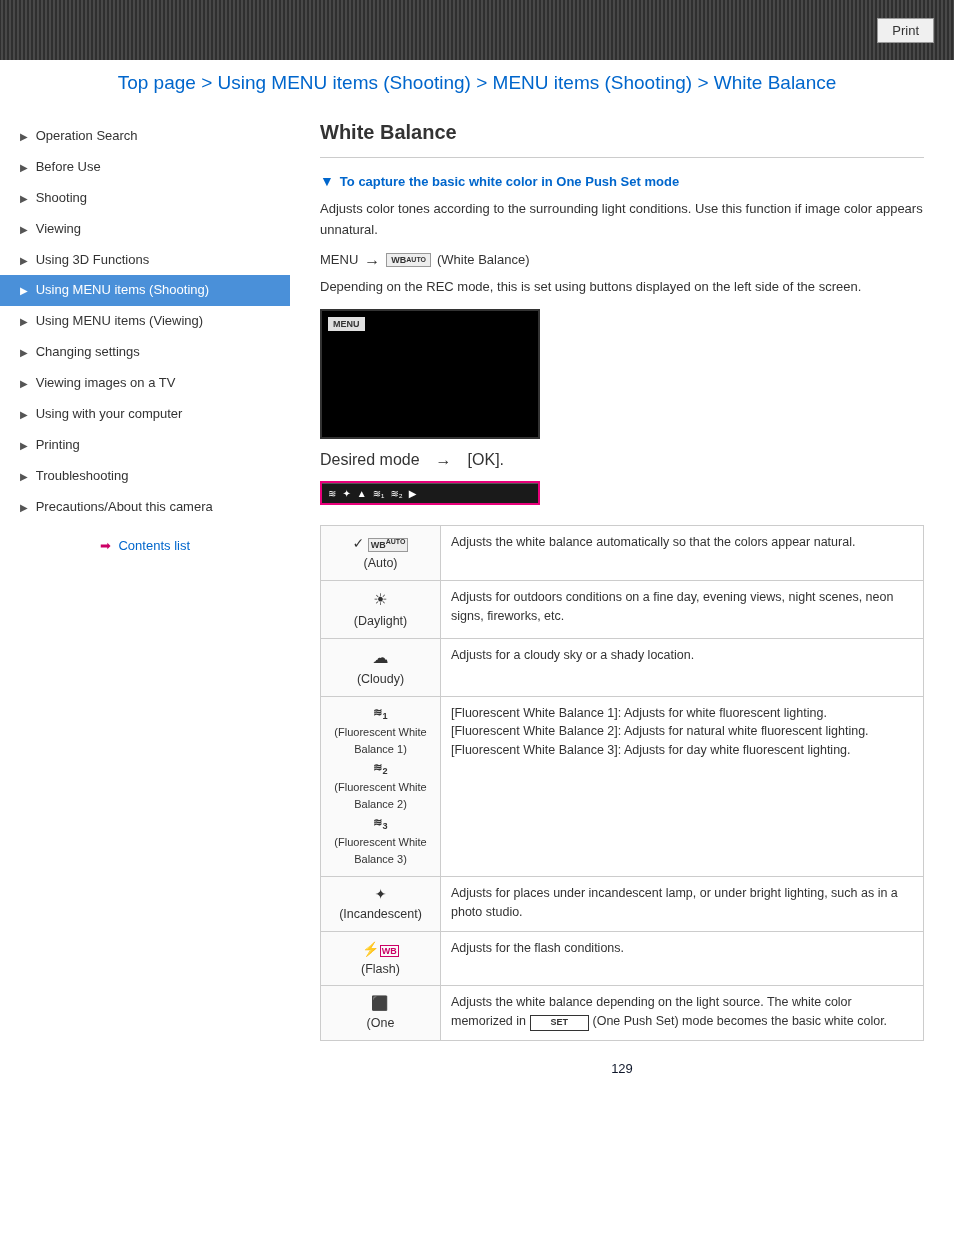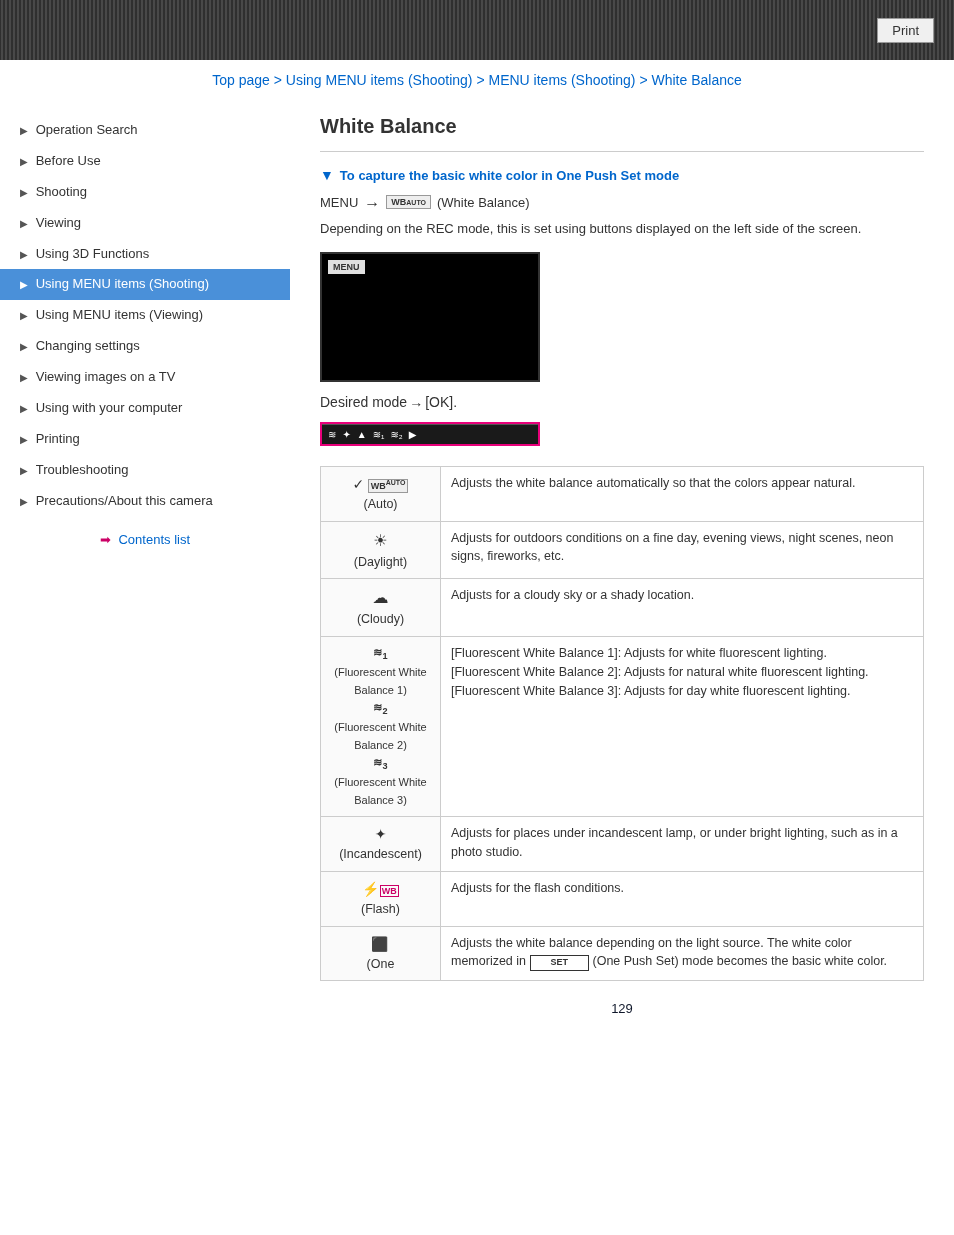--- a/index.html
+++ b/index.html
@@ -20,21 +20,21 @@
       padding: 4px 14px;
       font-size: 13px;
       cursor: pointer;
       color: #333;
     }
 
     
     .breadcrumb {
       text-align: center;
       padding: 12px 24px;
-      font-size: 14px;
+      font-size: 19px;
       color: #0066cc;
     }
     .breadcrumb a { color: #0066cc; text-decoration: none; }
     .breadcrumb span { color: #0066cc; }
 
     
     .main-layout {
       display: flex;
       padding-top: 5px;
     }
@@ -189,25 +189,25 @@
       align-items: center;
       gap: 6px;
     }
     .wb-icon-small {
       font-size: 10px;
       color: #fff;
     }
 
     
     .mode-text {
-      font-size: 14px;
+      font-size: 16px;
       margin: 8px 0;
       display: flex;
       align-items: center;
-      gap: 2px;
+      gap: 16px;
     }
 
     
     .wb-table {
       width: 100%;
       border-collapse: collapse;
       margin-top: 20px;
       font-size: 12.5px;
     }
     .wb-table td {
@@ -334,20 +334,21 @@
 
     <div class="page-title-section">
       <div class="page-title">White Balance</div>
     </div>
 
     <div class="section-heading">
       <span class="triangle">▼</span>
       <span>To capture the basic white color in One Push Set mode</span>
     </div>
 
+    <p class="body-text">Adjusts color tones according to the surrounding light conditions. Use this function if image color appears unnatural.</p>
 
     <div class="menu-instruction">
       <span>MENU</span>
       <span style="font-size:16px;">→</span>
       <span class="wb-icon">
         <span style="font-size:9px; font-weight:bold;">WB</span>
           <span style="font-size:7px; vertical-align:super;">AUTO</span>
       </span>
       <span>(White Balance)</span>
     </div>

